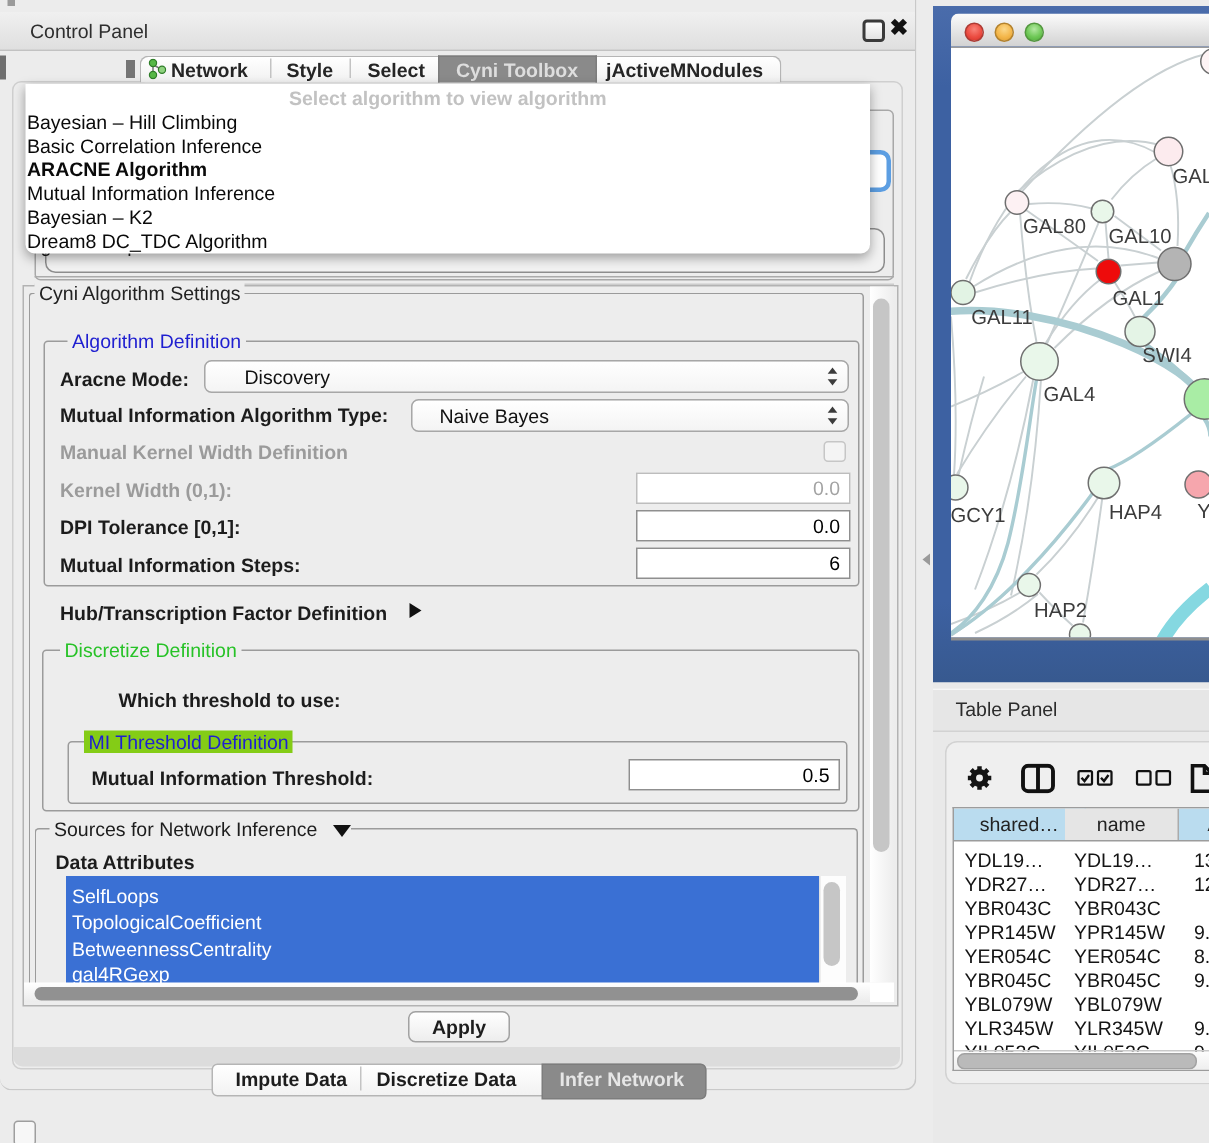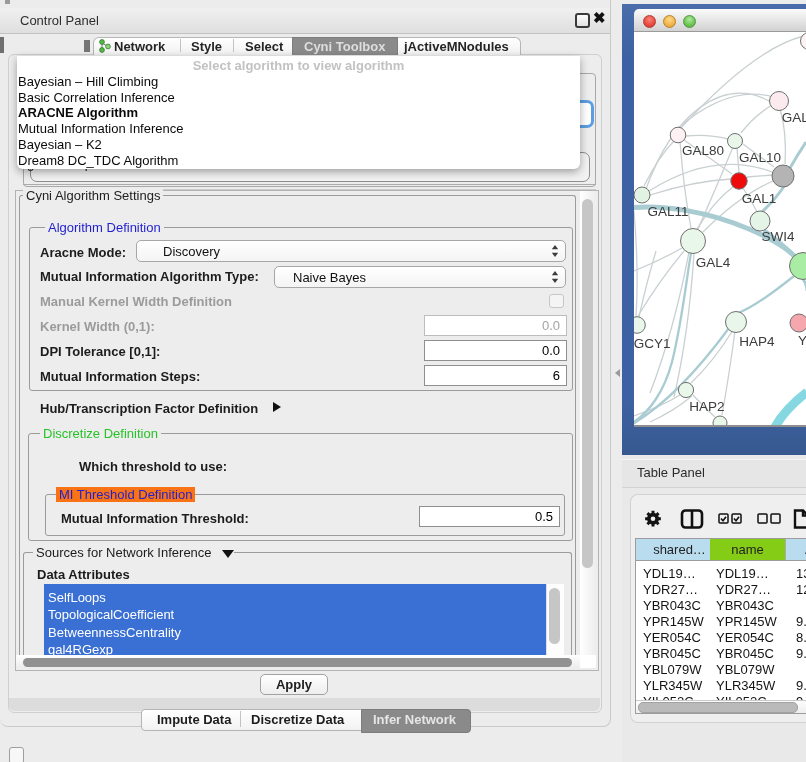--- a/index.html
+++ b/index.html
@@ -97,21 +97,21 @@
 
   <div class="abs b13" style="left:40px;top:401px;">Hub/Transcription Factor Definition</div>
   <div class="abs" style="left:273px;top:402px;width:0;height:0;border-left:8px solid #111;border-top:5.5px solid transparent;border-bottom:5.5px solid transparent;"></div>
 
   <div class="abs" style="left:28px;top:433px;width:543px;height:106px;border:1px solid #9b9b9b;border-radius:3px;"></div>
   <div class="abs r13" style="left:40px;top:426px;background:#ededed;padding:0 3px;color:#27c227;">Discretize Definition</div>
 
   <div class="abs b13" style="left:79px;top:459px;">Which threshold to use:</div>
 
   <div class="abs" style="left:45px;top:494px;width:518px;height:40px;border:1px solid #9b9b9b;border-radius:3px;"></div>
-  <div class="abs r13" style="left:56px;top:487px;background:#f97316;padding:0 3px;color:#1f1fd0;">MI Threshold Definition</div>
+  <div class="abs r13" style="left:56px;top:487px;background:#84cc16;padding:0 3px;color:#1f1fd0;">MI Threshold Definition</div>
   <div class="abs b13" style="left:61px;top:511px;">Mutual Information Threshold:</div>
   <div class="abs field" style="left:419px;top:506px;width:141px;height:21px;padding-left:29px;">
       <span>0.5</span>
     </div>
 
   <div class="abs" style="left:23px;top:552px;width:547px;height:106px;border:1px solid #9b9b9b;border-radius:3px;border-bottom:none;"></div>
   <div class="abs r13" style="left:33px;top:545px;background:#ededed;padding:0 22px 0 3px;">Sources for Network Inference</div>
   <div class="abs" style="left:222px;top:550px;width:0;height:0;border-top:8px solid #111;border-left:6.5px solid transparent;border-right:6.5px solid transparent;"></div>
   <div class="abs b13" style="left:37px;top:567px;">Data Attributes</div>
 
@@ -120,21 +120,21 @@
   <div class="abs" style="left:546px;top:584px;width:17px;height:73px;background:#fdfdfd;border-left:1px solid #e0e0e0;"></div>
   <div class="abs" style="left:549px;top:588px;width:11px;height:56px;background:#c6c6c6;border-radius:6px;"></div>
 
   <div class="abs" style="left:580px;top:191px;width:16px;height:464px;background:linear-gradient(90deg,#ffffff,#ededed);"></div>
   <div class="abs" style="left:582px;top:199px;width:11px;height:369px;background:#c6c6c6;border-radius:6px;"></div>
 
   <div class="abs" style="left:16px;top:655px;width:564px;height:13px;background:linear-gradient(#ffffff,#ececec);"></div>
   <div class="abs" style="left:23px;top:657.5px;width:549px;height:9px;background:#919191;border-radius:5px;"></div>
   <div class="abs" style="left:580px;top:655px;width:16px;height:13px;background:#fff;"></div>
 
-  <div class="abs" style="left:260px;top:674px;width:66px;height:19px;background:linear-gradient(#ffffff,#ededed);border:1px solid #a2a2a2;border-radius:5px;text-align:center;font-size:13px;font-weight:bold;color:#1d1d1d;line-height:19px;">Apply</div>
+  <div class="abs" style="left:272px;top:674px;width:66px;height:19px;background:linear-gradient(#ffffff,#ededed);border:1px solid #a2a2a2;border-radius:5px;text-align:center;font-size:13px;font-weight:bold;color:#1d1d1d;line-height:19px;">Apply</div>
 
   <div class="abs" style="left:141px;top:709px;width:328px;height:20px;background:linear-gradient(#ffffff,#f2f2f2);border:1px solid #b5b5b5;border-radius:4px 4px 4px 4px;"></div>
   <div class="abs" style="left:240px;top:711px;width:1px;height:16px;background:#c3c3c3;"></div>
   <div class="abs" style="left:361px;top:709px;width:108px;height:22px;background:#8a8a8a;border:1px solid #7d7d7d;border-radius:0 4px 4px 0;"></div>
   <div class="abs b13" style="left:157px;top:712px;color:#1d1d1d;">Impute Data</div>
   <div class="abs b13" style="left:251px;top:712px;color:#1d1d1d;">Discretize Data</div>
   <div class="abs b13" style="left:373px;top:712px;color:#e6e6e6;">Infer Network</div>
 
   <div id="popup" class="abs" style="left:17px;top:56px;width:563px;height:113px;background:#fff;border-radius:0 0 6px 6px;box-shadow:0 3px 8px rgba(0,0,0,0.35);z-index:50;">
     <div style="position:absolute;left:0;top:2px;width:100%;text-align:center;font-size:13px;font-weight:bold;color:#c2c2c2;">Select algorithm to view algorithm</div>
@@ -248,21 +248,21 @@
       <path d="M89,9.5 l2,2.2 l3,-4" stroke-width="1.6"></path>
       <rect x="113" y="5" width="9" height="9" rx="1" stroke-width="1.5"></rect>
       <rect x="126" y="5" width="9" height="9" rx="1" stroke-width="1.5"></rect>
       <path d="M150,1.5 h8 l5,5 v12 h-13 z" stroke-width="2.4"></path>
       <path d="M158,1.5 v5 h5" stroke-width="2.4"></path>
     </g>
   </svg>
 
   <div class="abs" style="left:635px;top:538px;width:171px;height:174px;background:#fff;border:1px solid #9c9c9c;border-right:none;overflow:hidden;">
     <div style="position:absolute;left:0;top:0;width:88px;height:21px;background:#badcef;border-right:1px solid #9fb6c4;box-sizing:border-box;text-align:center;font-size:13px;color:#222;line-height:21px;">shared…</div>
-    <div style="position:absolute;left:74px;top:0;width:76px;height:21px;background:#84cc16;border-right:1px solid #ababab;box-sizing:border-box;text-align:center;font-size:13px;color:#222;line-height:21px;">name</div>
+    <div style="position:absolute;left:74px;top:0;width:76px;height:21px;background:#e5e5e5;border-right:1px solid #ababab;box-sizing:border-box;text-align:center;font-size:13px;color:#222;line-height:21px;">name</div>
     <div style="position:absolute;left:150px;top:0;width:21px;height:21px;background:#badcef;font-size:13px;color:#222;line-height:21px;">
         <span style="position:absolute;left:19px;">A</span>
       </div>
     <div style="position:absolute;left:0;top:21px;width:171px;height:1px;background:#9c9c9c;"></div>
     <div style="position:absolute;left:7px;top:27px;font-size:13px;color:#141414;line-height:16px;white-space:pre;">YDL19…
 YDR27…
 YBR043C
 YPR145W
 YER054C
 YBR045C

